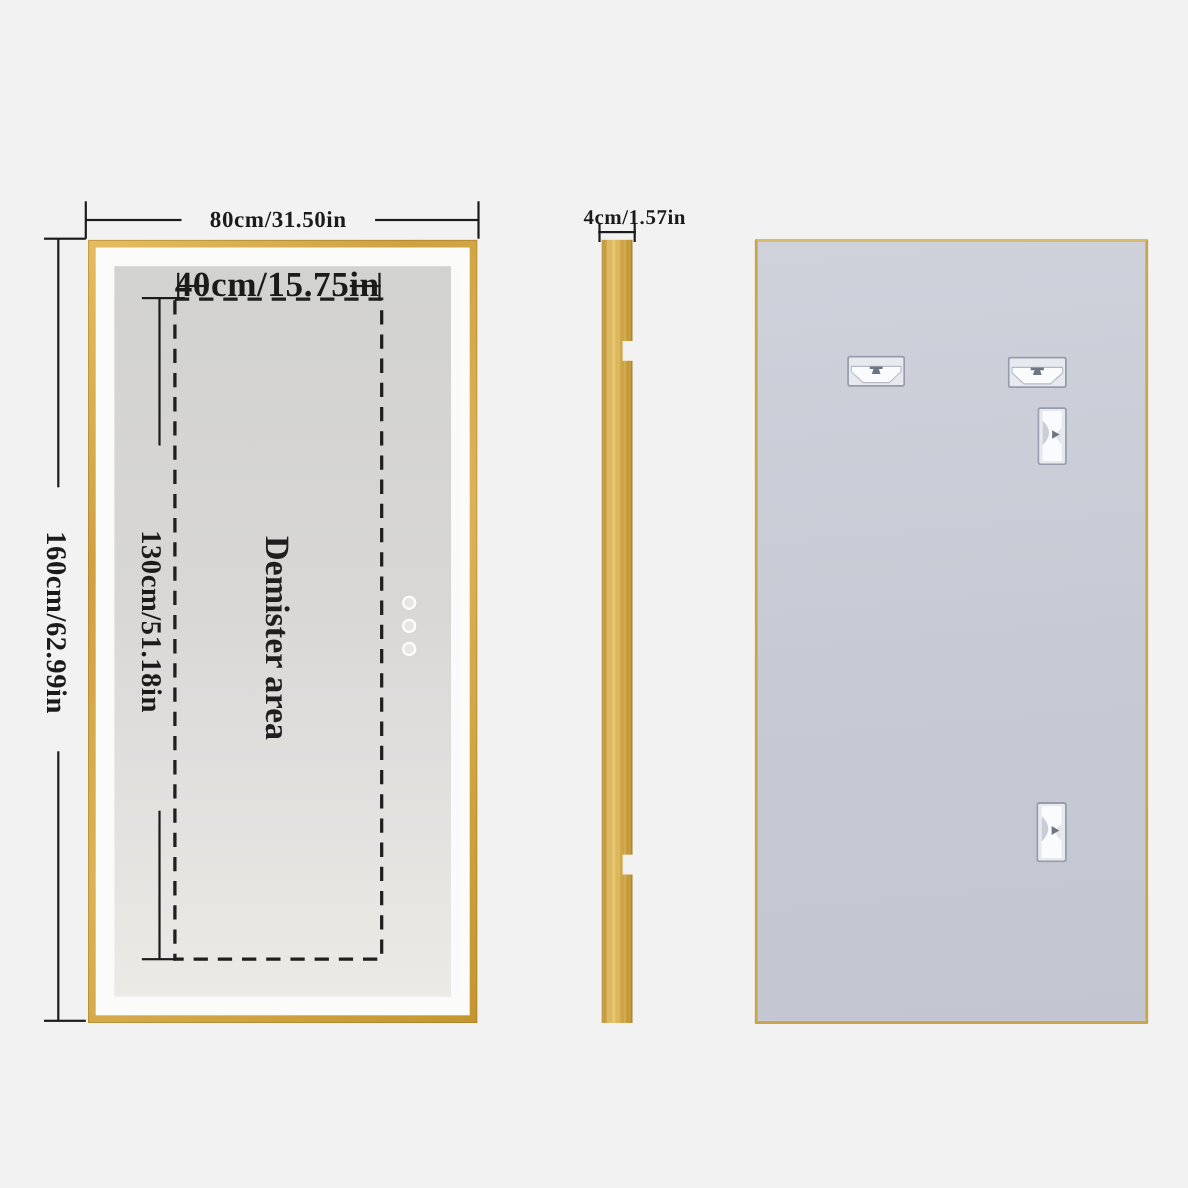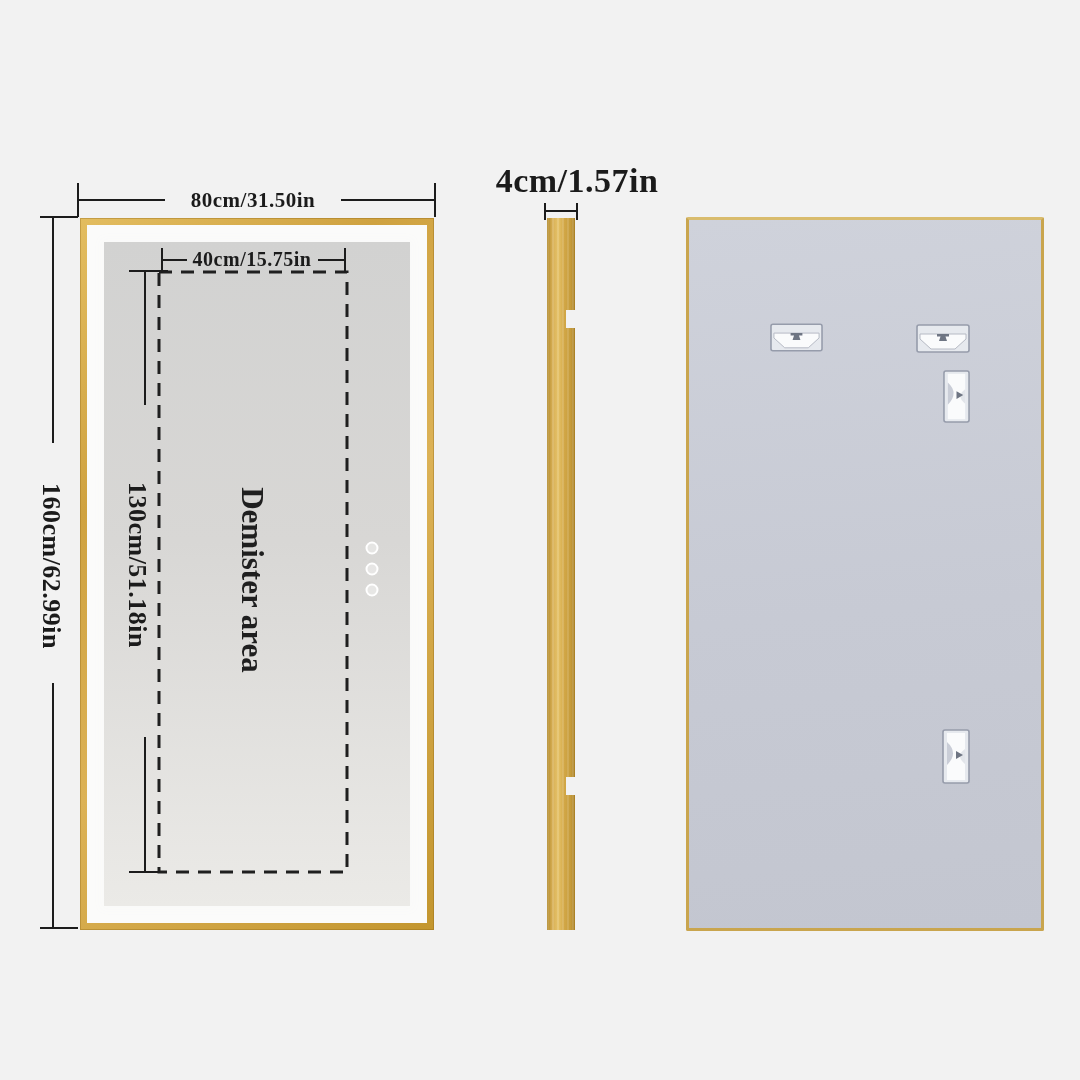--- a/index.html
+++ b/index.html
@@ -107,33 +107,33 @@
     <div class="dl" style="left:40px;top:216px;width:38px;height:2px;"></div>
     <div class="dl" style="left:40px;top:927px;width:38px;height:2px;"></div>
     <div class="dim-label rot" style="left:51px;top:566px;font-size:26px;">160cm/62.99in</div>
   </div>
 
   <div>
     <div class="dl" style="left:161px;top:259px;width:26px;height:2px;"></div>
     <div class="dl" style="left:318px;top:259px;width:28px;height:2px;"></div>
     <div class="dl" style="left:161px;top:248px;width:2px;height:25px;"></div>
     <div class="dl" style="left:344px;top:248px;width:2px;height:25px;"></div>
-    <div class="dim-label" style="left:252px;top:259px;font-size:20px;">40cm/15.75in</div>
+    <div class="dim-label" style="left:252px;top:259px;font-size:32px;">40cm/15.75in</div>
   </div>
 
   <div>
     <div class="dl" style="left:144px;top:271px;width:2px;height:134px;"></div>
     <div class="dl" style="left:144px;top:737px;width:2px;height:135px;"></div>
     <div class="dl" style="left:129px;top:270px;width:39px;height:2px;"></div>
     <div class="dl" style="left:129px;top:871px;width:31px;height:2px;"></div>
     <div class="dim-label rot" style="left:137px;top:565px;font-size:26px;">130cm/51.18in</div>
   </div>
 
   <div>
-    <div class="dim-label" style="left:577px;top:181px;font-size:34px;">4cm/1.57in</div>
+    <div class="dim-label" style="left:577px;top:199px;font-size:19px;">4cm/1.57in</div>
     <div class="dl" style="left:544px;top:210px;width:34px;height:2px;"></div>
     <div class="dl" style="left:544px;top:203px;width:2px;height:17px;"></div>
     <div class="dl" style="left:576px;top:203px;width:2px;height:17px;"></div>
 
     <div class="side-bar"></div>
     <div class="side-notch" style="top:310px;"></div>
     <div class="side-notch" style="top:777px;"></div>
   </div>
 
   <div>

